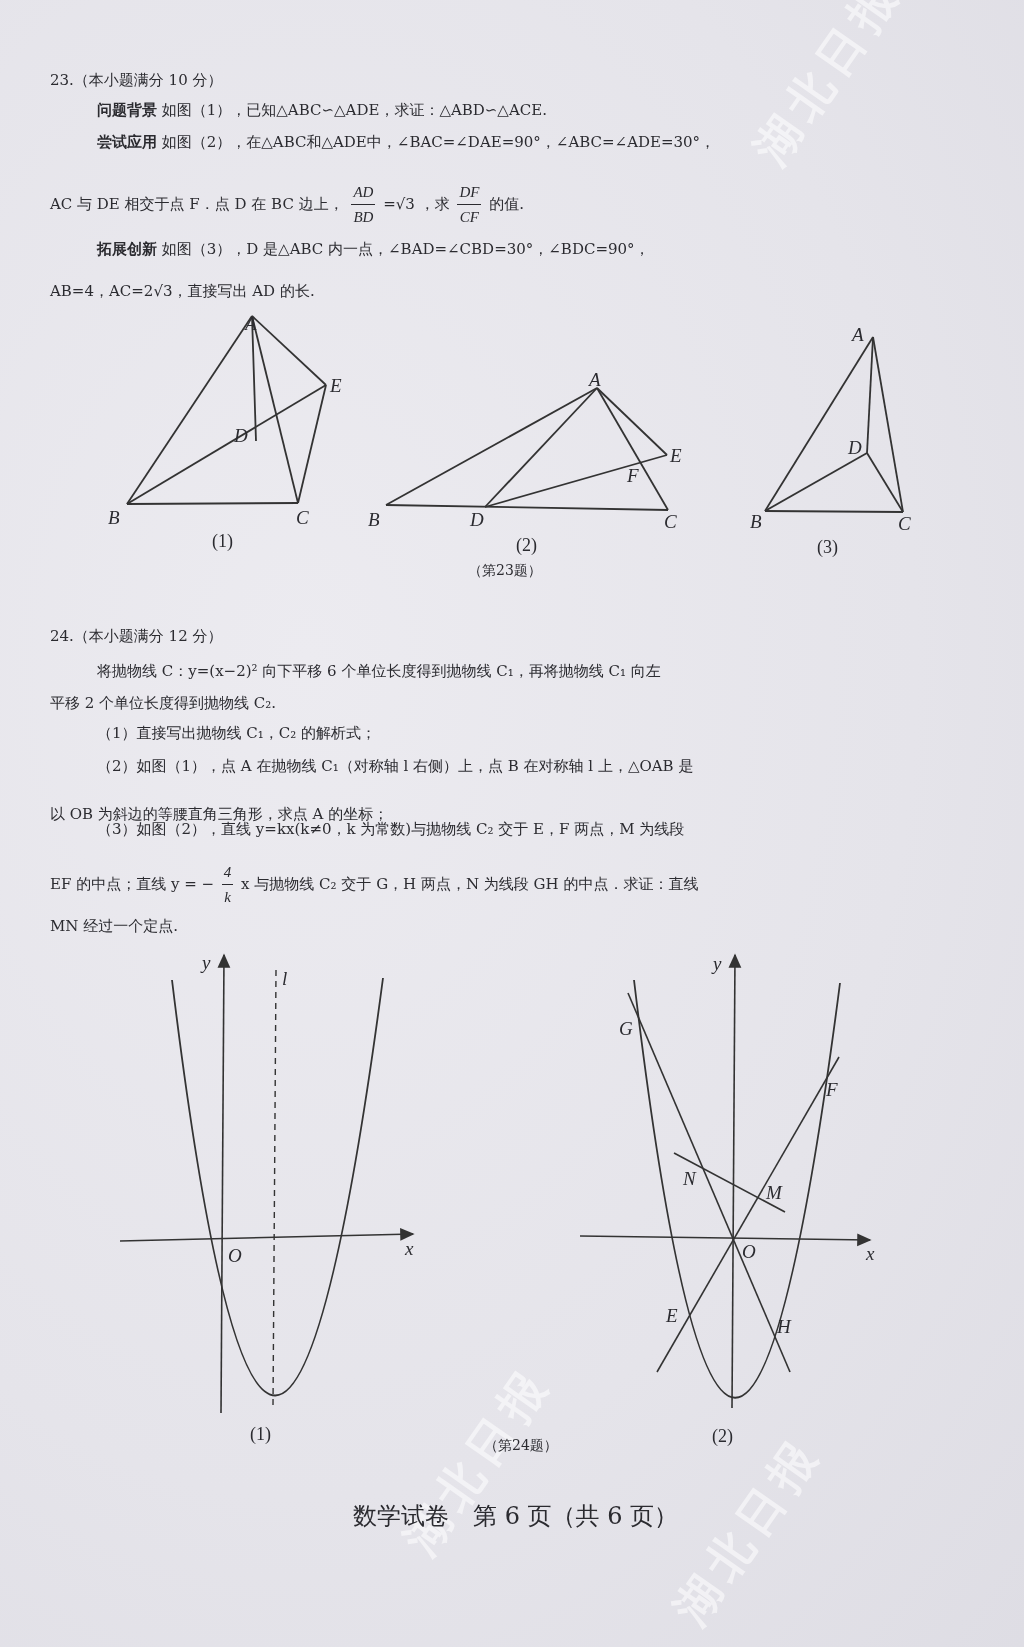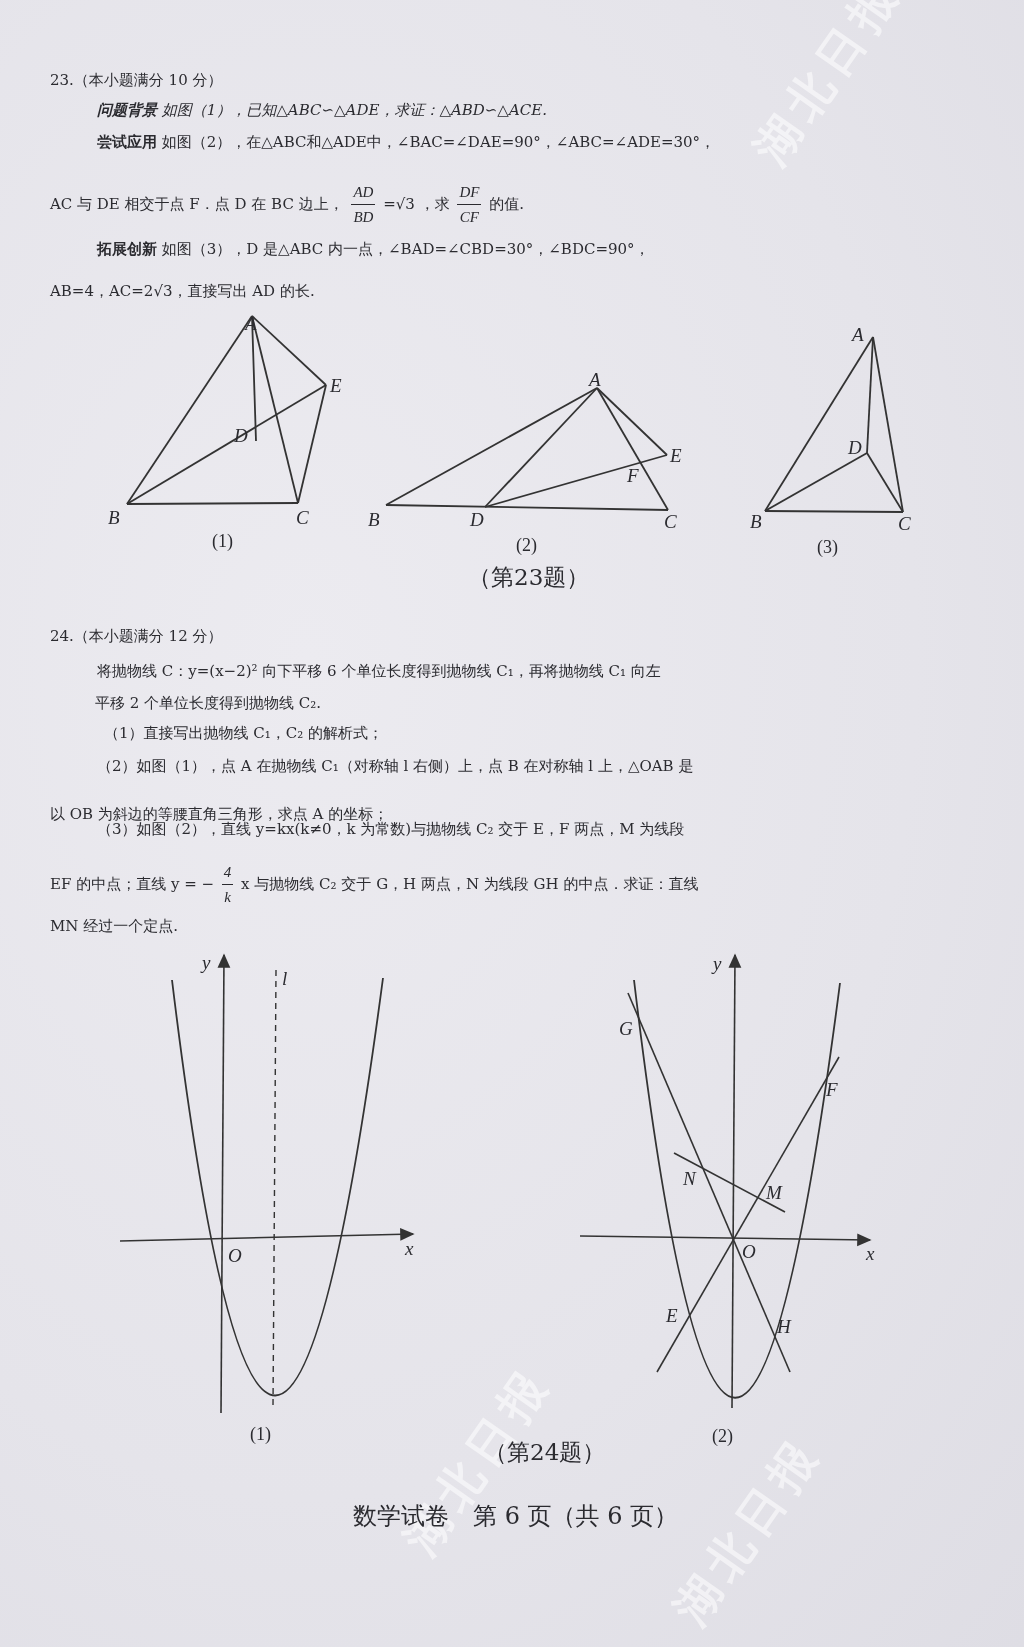--- a/index.html
+++ b/index.html
@@ -9,36 +9,36 @@
     font-family:"DejaVu Serif","Liberation Serif",serif;
     color:#2b2b30;
   }
   .page { position:absolute; left:0; top:0; width:1024px; height:1647px;
     background: radial-gradient(ellipse at 30% 40%, #ecebf0 0%, #e5e4ea 60%, #dedde4 100%); }
   .line { position:absolute; font-size:15px; white-space:nowrap; line-height:28px; }
   .bold { font-weight:bold; }
   .frac { display:inline-block; vertical-align:middle; text-align:center; margin:8px 3px; font-style:italic; font-family:"Liberation Serif",serif; }
   .frac .num { display:block; border-bottom:1.5px solid #2b2b30; padding:0 2px; line-height:24px; }
   .frac .den { display:block; line-height:24px; }
-  .caption { position:absolute; font-size:23px; }
+  .caption { position:absolute; font-size:14px; }
   svg.fig { position:absolute; left:0; top:0; }
   .watermark { position:absolute; color:rgba(255,255,255,0.55); font-size:46px; font-weight:bold; transform:rotate(-55deg); letter-spacing:8px; pointer-events:none; font-family:"DejaVu Sans",sans-serif; }
 </style>
 </head>
 <body>
 
 <div class="page">
 
   <div class="watermark" style="left:720px;top:40px;">湖北日报</div>
   <div class="watermark" style="left:370px;top:1430px;">湖北日报</div>
   <div class="watermark" style="left:640px;top:1500px;">湖北日报</div>
 
   <div class="line" style="left:50px;top:66px;">23.（本小题满分 10 分）</div>
 
-  <div class="line" style="left:97px;top:96px;font-style:italic;">
+  <div class="line" style="left:97px;top:96px;">
     <span class="bold">问题背景</span>
     <span>如图（1），已知△ABC∽△ADE，求证：△ABD∽△ACE.</span>
   </div>
 
   <div class="line" style="left:97px;top:128px;text-align:center;">
     <span class="bold">尝试应用</span>
     <span>如图（2），在△ABC和△ADE中，∠BAC=∠DAE=90°，∠ABC=∠ADE=30°，</span>
   </div>
 
   <div class="line" style="left:50px;top:172px;height:56px;line-height:56px;">
@@ -115,22 +115,22 @@
       <text x="212" y="547">(1)</text>
       <text x="516" y="551">(2)</text>
       <text x="817" y="553">(3)</text>
     </g>
   </svg>
 
   <div class="caption" style="left:468px;top:562px;">（第23题）</div>
 
   <div class="line" style="left:50px;top:622px;">24.（本小题满分 12 分）</div>
   <div class="line" style="left:97px;top:657px;">将抛物线 C：y=(x−2)² 向下平移 6 个单位长度得到抛物线 C₁，再将抛物线 C₁ 向左</div>
-  <div class="line" style="left:50px;top:689px;margin-left:45px;">平移 2 个单位长度得到抛物线 C₂.</div>
-  <div class="line" style="left:104px;top:719px;">（1）直接写出抛物线 C₁，C₂ 的解析式；</div>
+  <div class="line" style="left:50px;top:689px;">平移 2 个单位长度得到抛物线 C₂.</div>
+  <div class="line" style="left:97px;top:719px;">（1）直接写出抛物线 C₁，C₂ 的解析式；</div>
   <div class="line" style="left:97px;top:752px;">（2）如图（1），点 A 在抛物线 C₁（对称轴 l 右侧）上，点 B 在对称轴 l 上，△OAB 是</div>
   <div class="line" style="left:50px;top:784px;margin-top:16px;">以 OB 为斜边的等腰直角三角形，求点 A 的坐标；</div>
   <div class="line" style="left:97px;top:815px;">（3）如图（2），直线 y=kx(k≠0，k 为常数)与抛物线 C₂ 交于 E，F 两点，M 为线段</div>
   <div class="line" style="left:50px;top:852px;height:56px;line-height:56px;">
     <span>EF 的中点；直线 y = −</span>
     <span class="frac">
       <span class="num">4</span>
       <span class="den">k</span>
     </span>
     <span>x 与抛物线 C₂ 交于 G，H 两点，N 为线段 GH 的中点．求证：直线</span>

